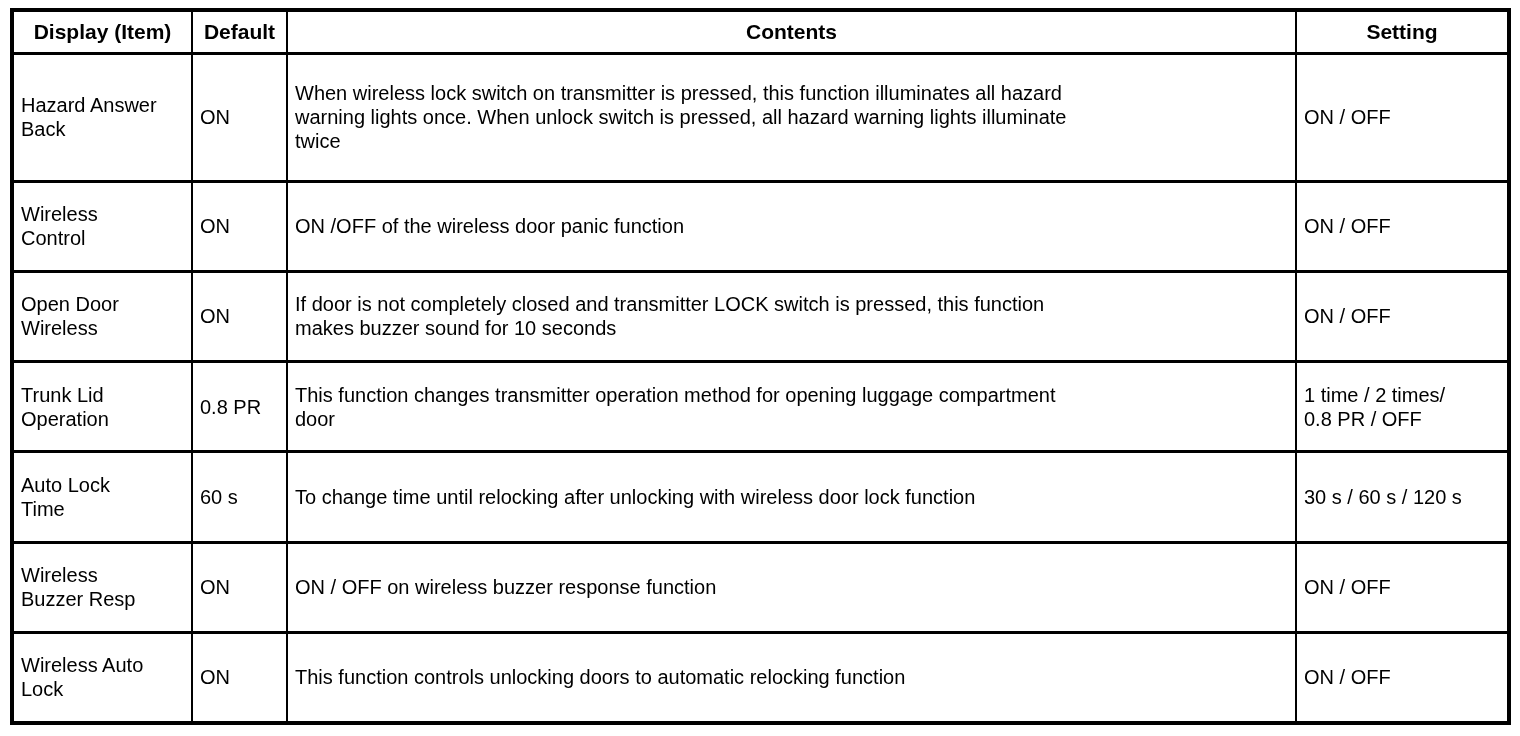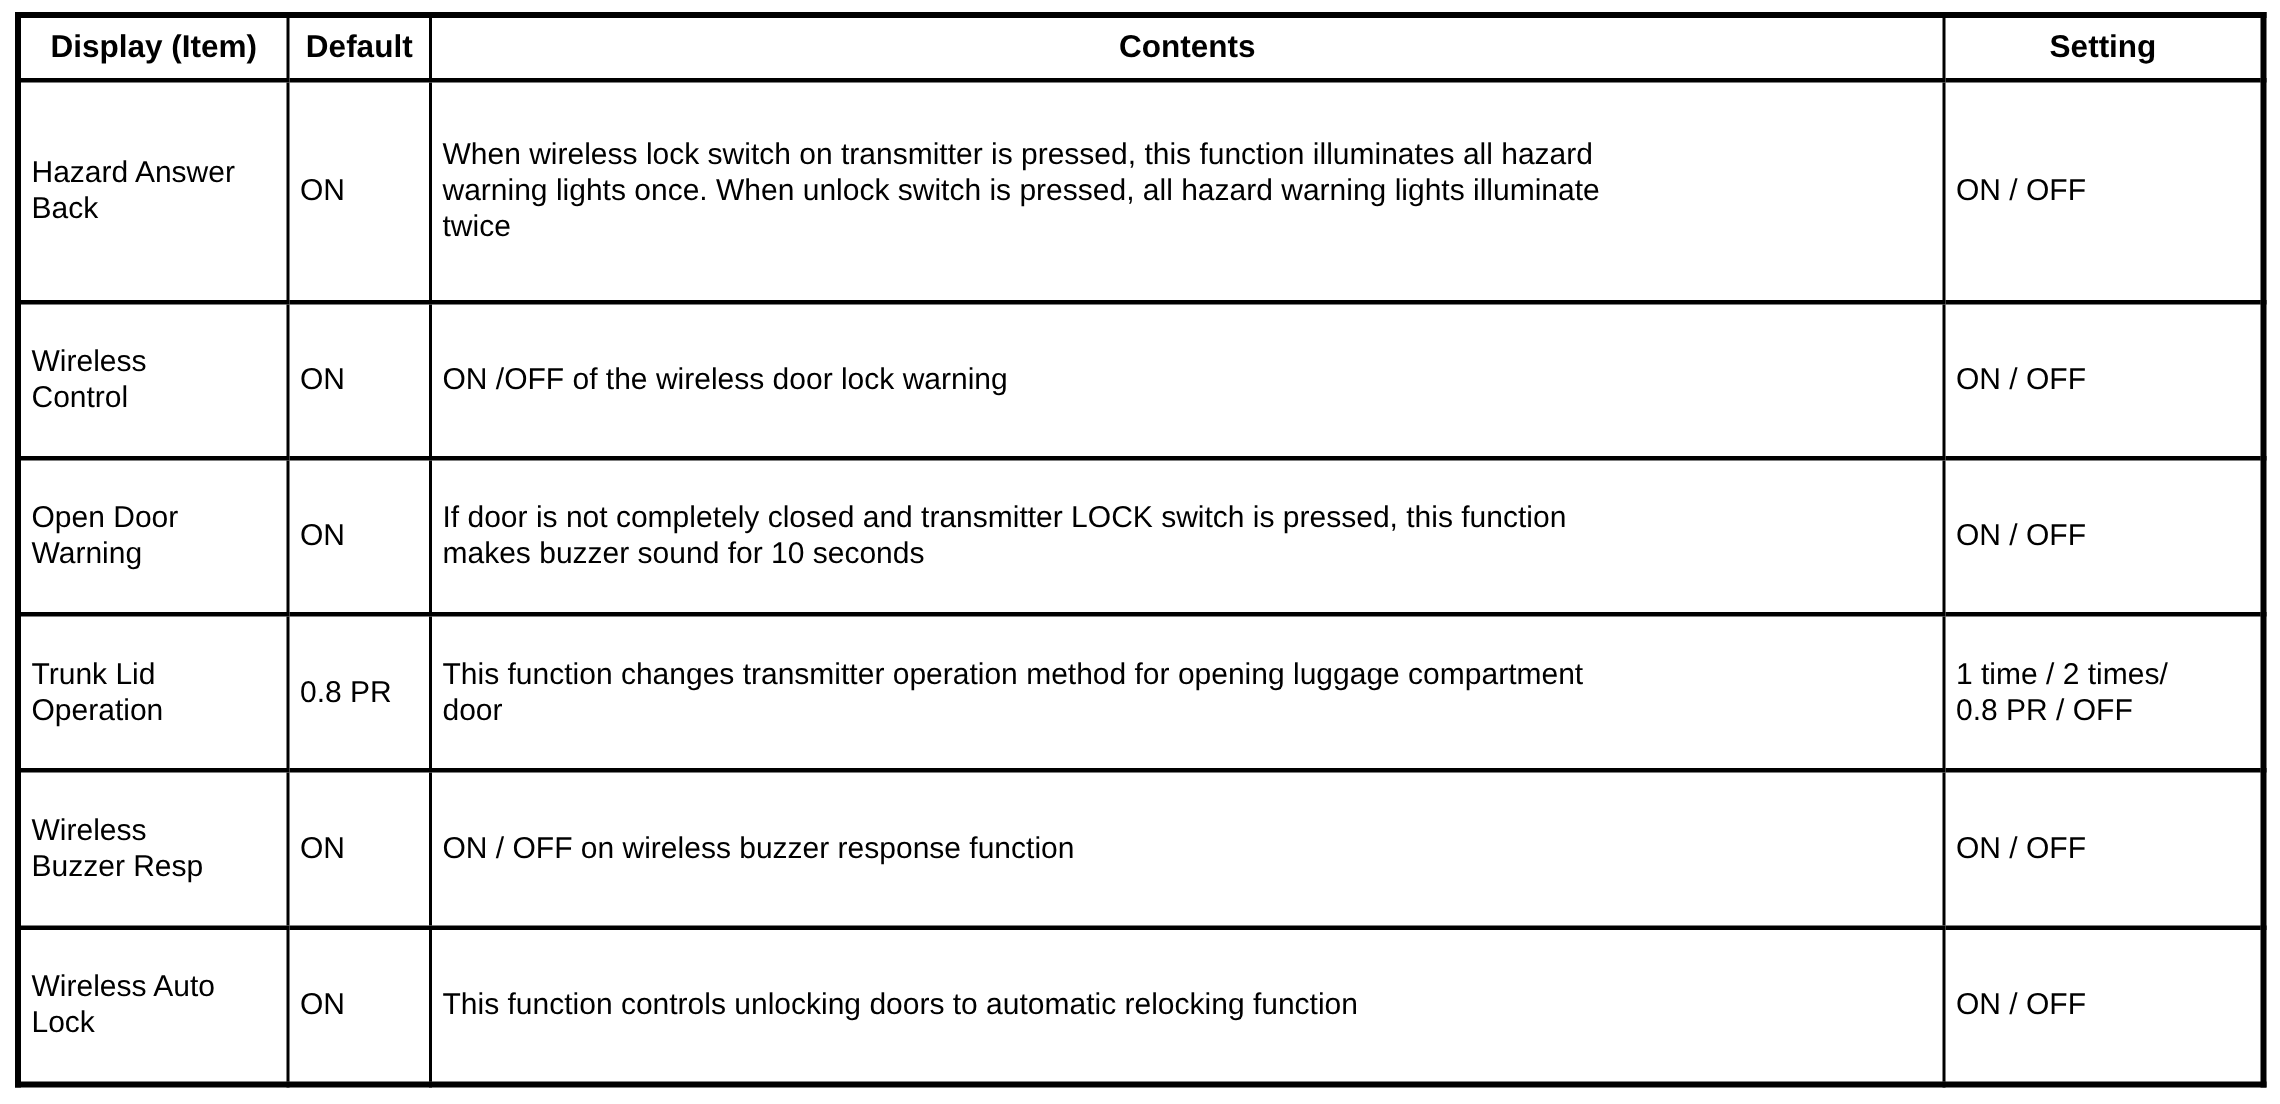--- a/index.html
+++ b/index.html
@@ -78,39 +78,46 @@
       <td>ON</td>
       <td>When wireless lock switch on transmitter is pressed, this function illuminates all hazard
 warning lights once. When unlock switch is pressed, all hazard warning lights illuminate
 twice</td>
       <td>ON / OFF</td>
     </tr>
     <tr class="row-std">
       <td>Wireless
 Control</td>
       <td>ON</td>
-      <td>ON /OFF of the wireless door lock warning</td>
+      <td>ON /OFF of the wireless door panic function</td>
       <td>ON / OFF</td>
     </tr>
     <tr class="row-std">
       <td>Open Door
-Warning</td>
+Wireless</td>
       <td>ON</td>
       <td>If door is not completely closed and transmitter LOCK switch is pressed, this function
 makes buzzer sound for 10 seconds</td>
       <td>ON / OFF</td>
     </tr>
     <tr class="row-std">
       <td>Trunk Lid
 Operation</td>
       <td>0.8 PR</td>
       <td>This function changes transmitter operation method for opening luggage compartment
 door</td>
       <td>1 time / 2 times/
 0.8 PR / OFF</td>
+    </tr>
+    <tr class="row-std">
+      <td>Auto Lock
+Time</td>
+      <td>60 s</td>
+      <td>To change time until relocking after unlocking with wireless door lock function</td>
+      <td>30 s / 60 s / 120 s</td>
     </tr>
     <tr class="row-std">
       <td>Wireless
 Buzzer Resp</td>
       <td>ON</td>
       <td>ON / OFF on wireless buzzer response function</td>
       <td>ON / OFF</td>
     </tr>
     <tr class="row-std">
       <td>Wireless Auto

